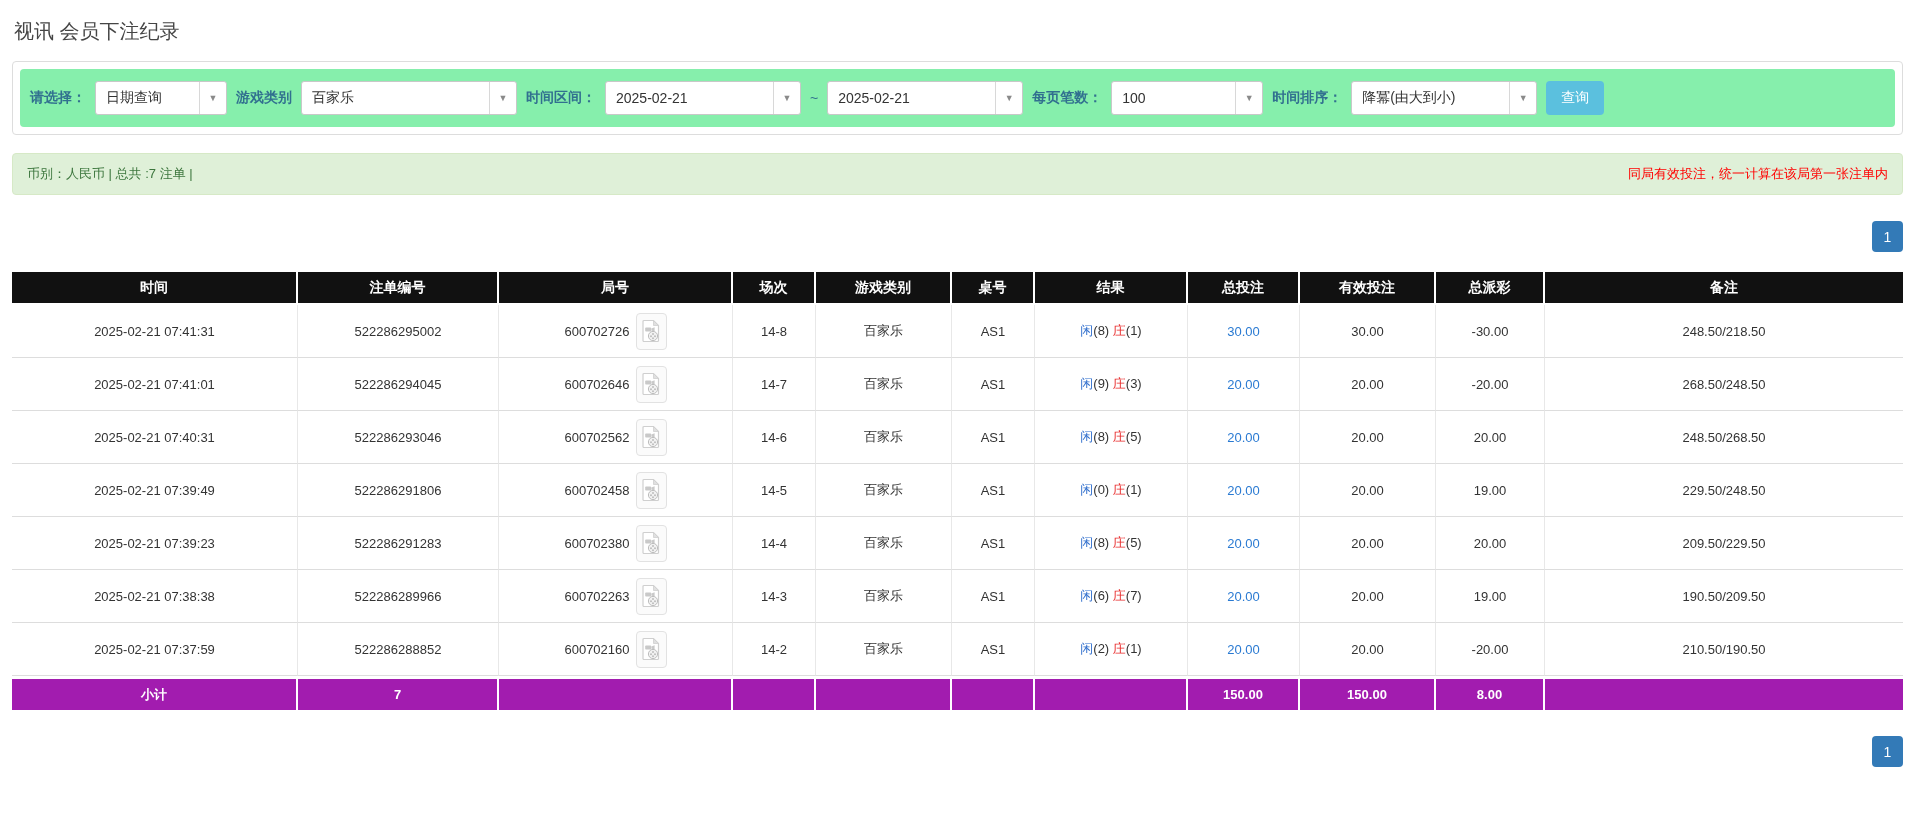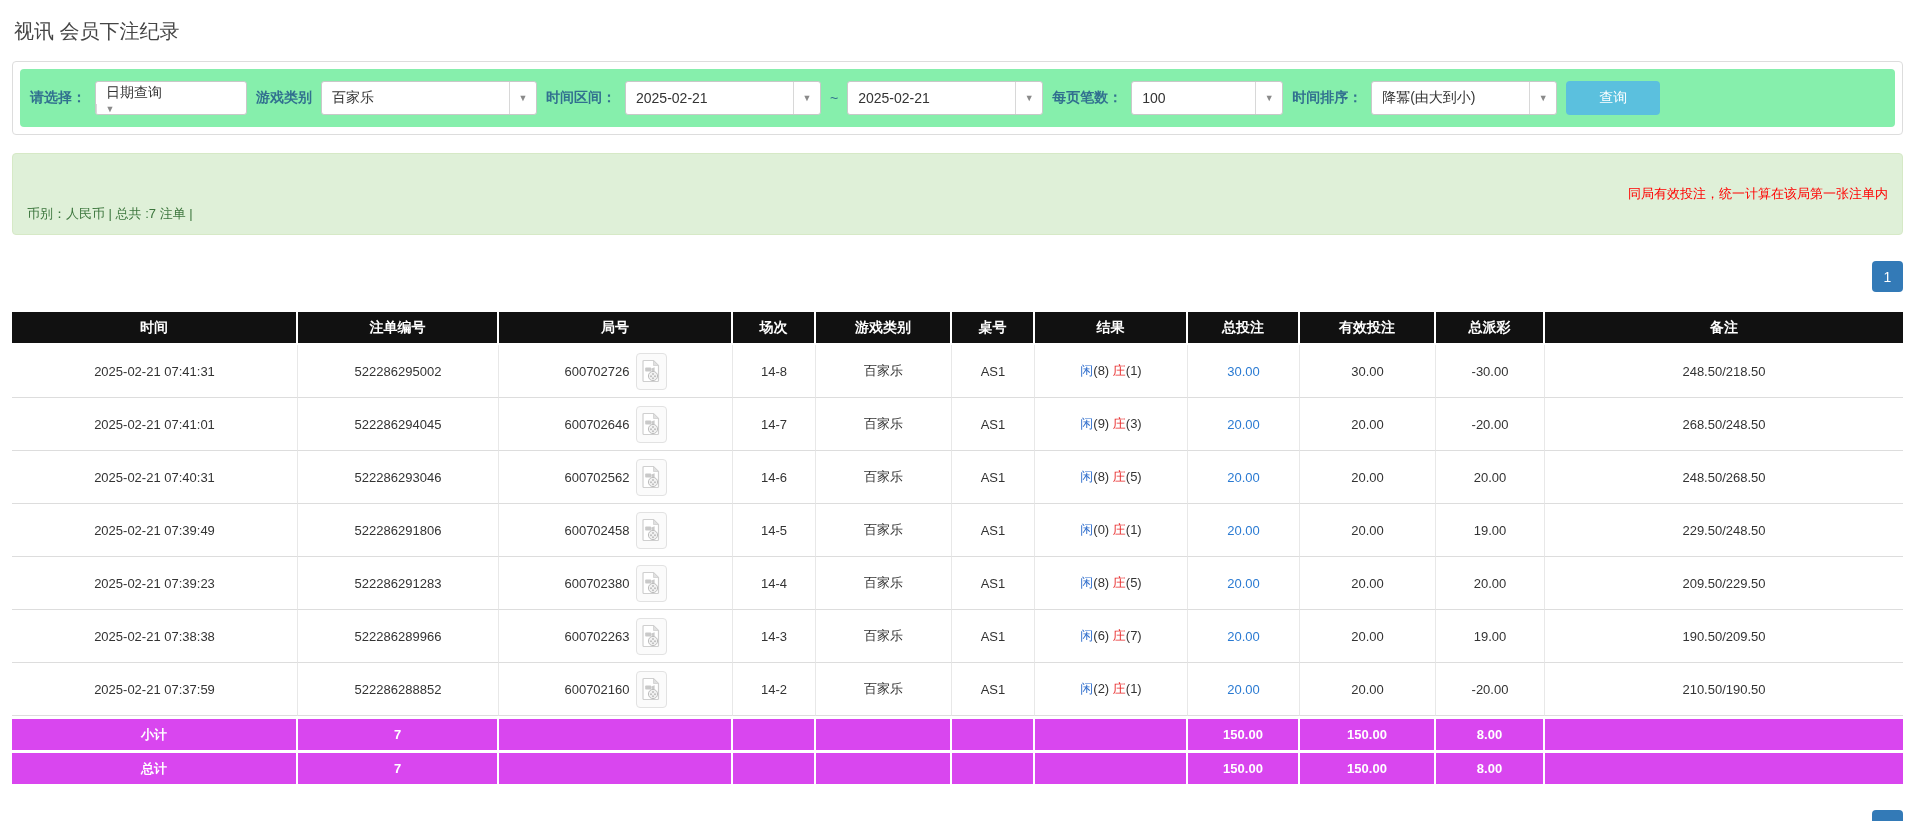--- a/index.html
+++ b/index.html
@@ -9,48 +9,48 @@
 
   .page-title { font-size:20px; color:#454545; font-weight:normal; margin:8px 2px 16px; }
 
   
   .filter-panel { border:1px solid #ddd; border-radius:4px; background:#fff; padding:7px; }
   .filter-bar { background:#86efac; border-radius:4px; padding:12px 10px; display:flex; align-items:center; gap:9px; }
   .flabel { color:#31708f; font-weight:bold; font-size:14px; white-space:nowrap; }
   .combo { background:#fff; border:1px solid #c8c8c8; border-radius:3px; height:34px; display:flex; align-items:stretch; cursor:pointer; }
   .combo .val { padding:0 10px; font-size:14px; color:#333; flex:1; display:flex; align-items:center; white-space:nowrap; overflow:hidden; }
   .combo .arrow { width:27px; border-left:1px solid #d8d8d8; display:flex; align-items:center; justify-content:center; color:#8a8a8a; font-size:9px; }
-  .w-select { width:152px;flex-direction:column; } .w-game { width:216px; } .w-date { width:196px; }
+  .w-select { width:132px; } .w-game { width:216px; } .w-date { width:196px; }
   .w-size { width:152px; } .w-sort { width:186px; }
   .tilde { color:#31708f; font-size:14px; }
-  .btn-search { background:#5bc0de; color:#fff; border:none; border-radius:4px; height:34px; padding:0 33px;
+  .btn-search { background:#5bc0de; color:#fff; border:none; border-radius:4px; height:34px; padding:0 15px;
     font-size:14px; cursor:pointer; font-family:inherit; }
 
   
   .alert-bar { margin-top:18px; background:#dff0d8; border:1px solid #d6e9c6; border-radius:4px;
     padding:11px 14px; display:flex; justify-content:space-between; align-items:center; font-size:13px; }
-  .alert-left { color:#3c763d;margin-top:40px; }
+  .alert-left { color:#3c763d; }
   .alert-right { color:#f00; }
 
   
   .pager-row { display:flex; justify-content:flex-end; }
   .pager-top { margin:26px 0 20px; }
   .pager-bottom { margin:26px 0 6px; }
   .page-btn { background:#337ab7; color:#fff; width:31px; height:31px; border:none; border-radius:4px;
     display:flex; align-items:center; justify-content:center; font-size:14px; cursor:pointer; font-family:inherit; }
 
   
   table.records { width:100%; border-collapse:separate; border-spacing:0; table-layout:fixed; font-size:13px; }
   .records th { background:#111; color:#fff; font-weight:bold; font-size:14px; height:33px;
     border-right:2px solid #fff; border-bottom:2px solid #fff; text-align:center; padding:0 0; }
   .records th:last-child { border-right:none; }
   .records tbody td { background:#fff; height:53px; text-align:center; padding:0 6px;
     border-right:1px solid #e8e8e8; border-bottom:1px solid #ddd; color:#333; }
   .records tbody td:last-child { border-right:none; }
-  .records tfoot td { background:#d946ef; color:#fff; font-weight:bold; height:34px; text-align:center;
+  .records tfoot td { background:#a21caf; color:#fff; font-weight:bold; height:34px; text-align:center;
     border-right:2px solid #fff; border-top:3px solid #fff; padding:0 6px; }
   .records tfoot td:last-child { border-right:none; }
 
   .round-cell-inner { display:inline-flex; align-items:center; gap:6px; }
   .video-btn { background:#fbfbfb; border:1px solid #e2e2e2; border-radius:4px; width:31px; height:37px;
     display:inline-flex; align-items:center; justify-content:center; cursor:pointer; padding:0; }
 
   .blue-link { color:#2a7ad2; text-decoration:none; cursor:pointer; }
   .text-red { color:#e82b2b; }
   .res-player { color:#2e6dcc; }
@@ -367,33 +367,20 @@
         <td></td>
           <td></td>
           <td></td>
         <td></td>
           <td></td>
         <td>150.00</td>
         <td>150.00</td>
         <td>8.00</td>
         <td></td>
       </tr>
-      <tr>
-        <td>总计</td>
-        <td>7</td>
-        <td></td>
-          <td></td>
-          <td></td>
-        <td></td>
-          <td></td>
-        <td>150.00</td>
-        <td>150.00</td>
-        <td>8.00</td>
-        <td></td>
-      </tr>
     </tfoot>
   </table>
 
   <div class="pager-row pager-bottom">
     <button class="page-btn">1</button>
   </div>
 
 </div>
 
 </body></html>

